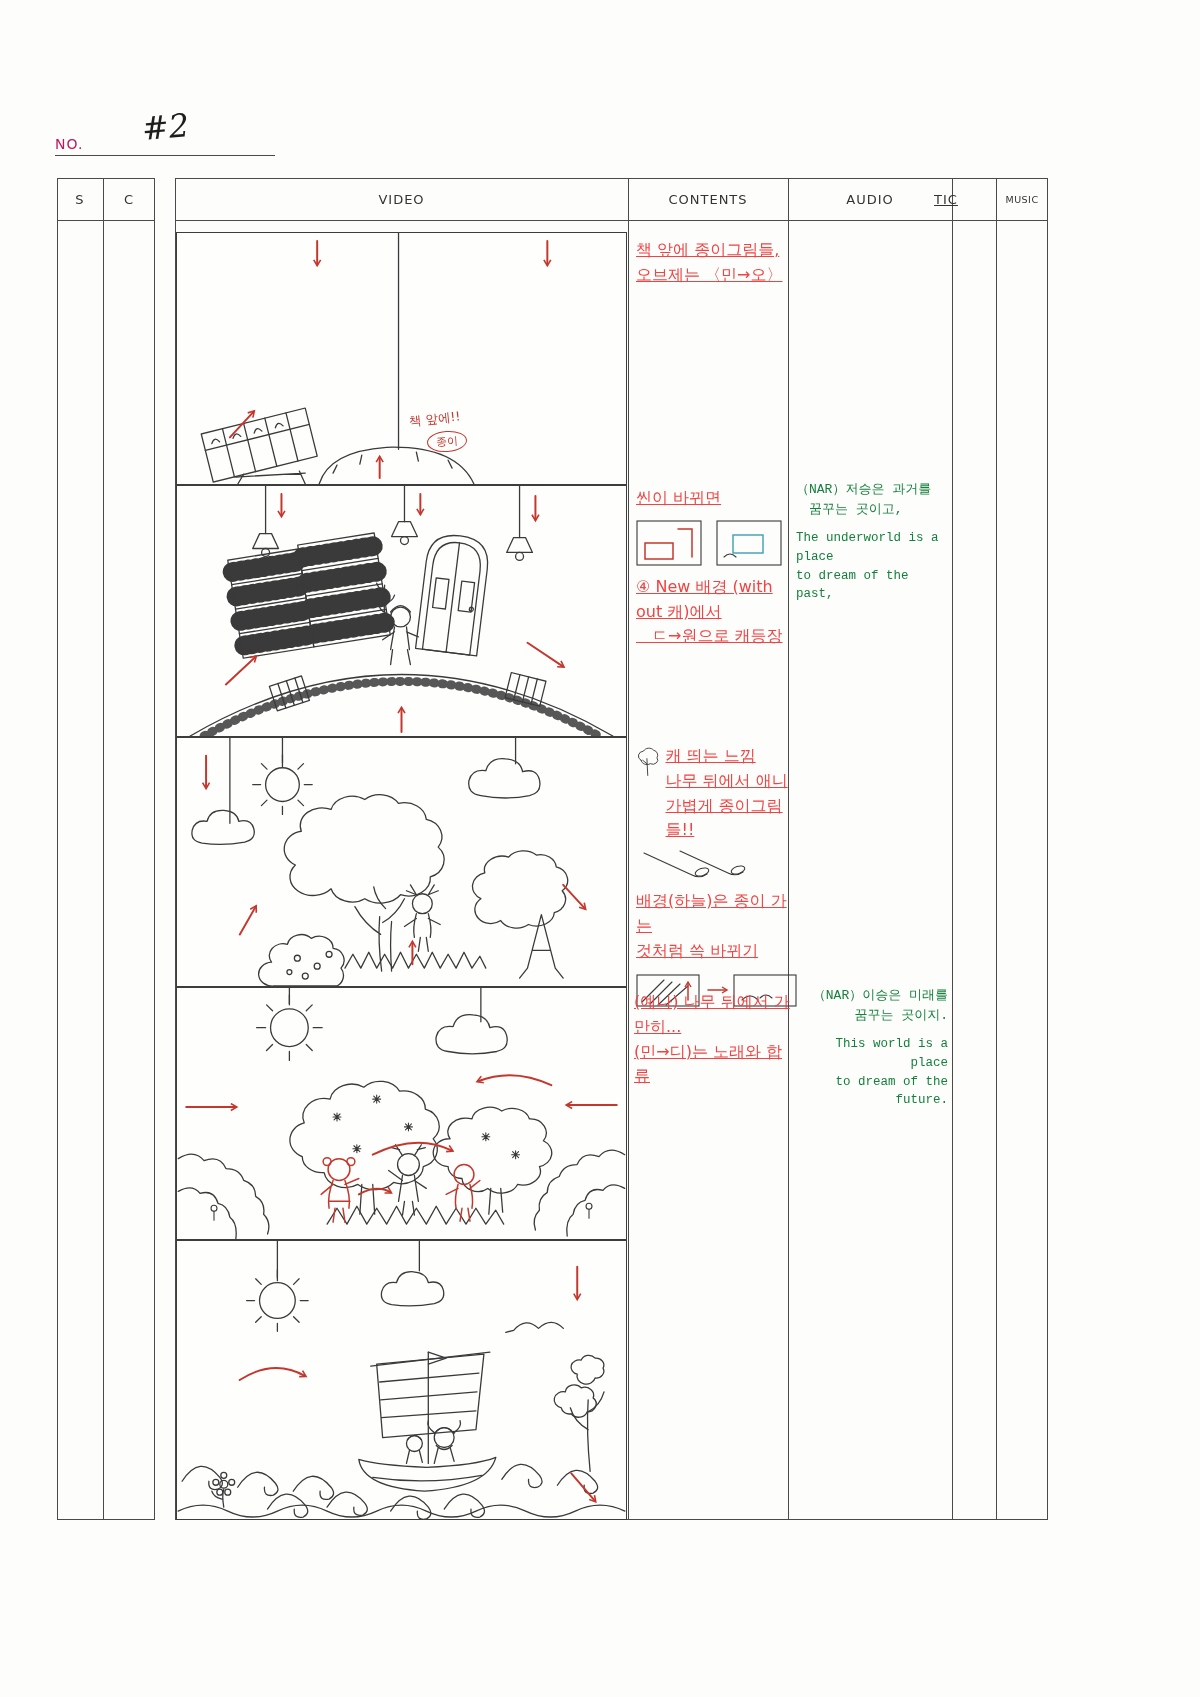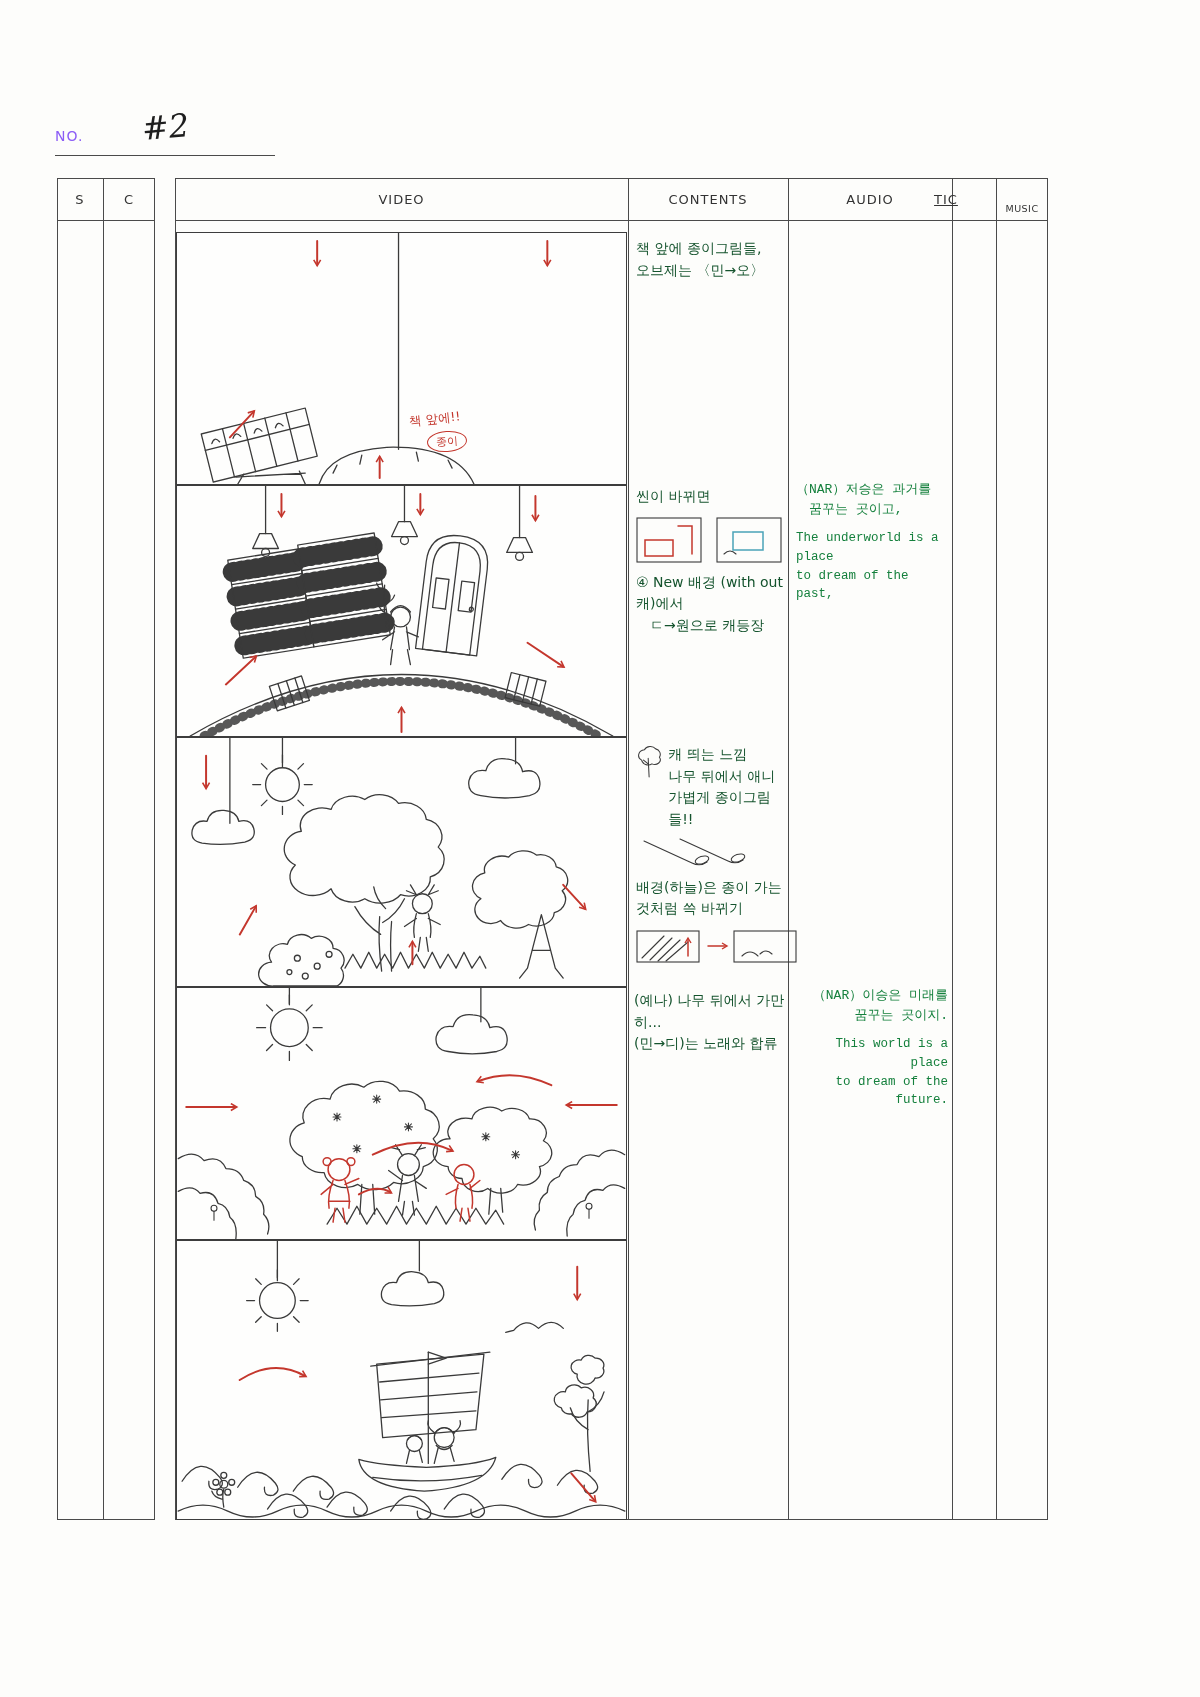--- a/index.html
+++ b/index.html
@@ -7,38 +7,38 @@
     position:relative;width:1200px;height:1697px;margin:0 auto;
     background:#fdfdfb;font-family:"DejaVu Sans","Liberation Sans",sans-serif;
     color:#222;overflow:hidden;
   }
   .box{position:absolute;border:1.2px solid #4a4a4a;box-sizing:border-box;background:transparent;}
   .vline{position:absolute;width:1.2px;background:#4a4a4a;}
   .hline{position:absolute;height:1.2px;background:#4a4a4a;}
   .hdr{position:absolute;display:flex;align-items:center;justify-content:center;
        font-size:13px;letter-spacing:1px;color:#333;}
   .hdr.small{font-size:9.5px;letter-spacing:.5px;}
-  .no-label{position:absolute;left:55px;top:128px;font-size:14px;letter-spacing:1px;color:#8b5cf6;text-align:center;}
+  .no-label{position:absolute;left:55px;top:136px;font-size:14px;letter-spacing:1px;color:#be185d;text-align:center;}
   .no-underline{position:absolute;left:55px;top:155px;width:220px;height:1.2px;background:#4a4a4a;}
   .no-value{position:absolute;left:142px;top:108px;font-size:32px;color:#1e1e1e;
             font-family:"DejaVu Serif","Liberation Serif",serif;font-style:italic;
             transform:rotate(-5deg);}
   .frame{position:absolute;left:176px;width:451px;border:1.3px solid #3d3d3d;
          box-sizing:border-box;background:#fefefd;}
   .frame svg{display:block;width:100%;height:100%;}
   .ink{stroke:#3a3a3a;fill:none;stroke-width:1.3;stroke-linecap:round;stroke-linejoin:round;}
   .ink2{stroke:#3a3a3a;fill:none;stroke-width:1.1;stroke-linecap:round;}
   .red{stroke:#c4372d;fill:none;stroke-width:2;stroke-linecap:round;}
   .redthin{stroke:#c4372d;fill:none;stroke-width:1.5;stroke-linecap:round;}
   .blue{stroke:#4aa3b8;fill:none;stroke-width:1.5;}
   .hand-red{position:absolute;color:#c4372d;font-size:12.5px;line-height:1.2;
             transform:rotate(-6deg);white-space:nowrap;}
   .hand-red-circle{position:absolute;color:#c4372d;font-size:11px;border:1.5px solid #c4372d;
             border-radius:50%;padding:2px 8px;transform:rotate(-4deg);}
-  .contents-block{position:absolute;width:152px;font-size:14px;line-height:1.55;color:#14532d;}
+  .contents-block{position:absolute;width:152px;font-size:16px;line-height:1.55;color:#ef4444;text-decoration:underline;}
   .contents-block .lines{white-space:pre-line;}
   .contents-title{margin-bottom:4px;}
   .mini{display:block;margin:6px 0;}
   .audio-block{position:absolute;width:152px;font-size:13px;line-height:1.5;color:#15803d;font-family:Liberation Mono, monospace;}
   .audio-kr{white-space:pre-line;margin-bottom:10px;}
   .audio-en{white-space:pre-line;font-size:12.5px;}
   .icon-row{display:flex;align-items:flex-start;gap:6px;}
 </style>
 </head>
 <body>
@@ -58,21 +58,21 @@
   <div class="box" style="left:175px;top:178px;width:873px;height:1342px;"></div>
   <div class="vline" style="left:628px;top:178px;height:1342px;"></div>
   <div class="vline" style="left:788px;top:178px;height:1342px;"></div>
   <div class="vline" style="left:952px;top:178px;height:1342px;"></div>
   <div class="vline" style="left:996px;top:178px;height:1342px;"></div>
   <div class="hline" style="left:175px;top:220px;width:873px;"></div>
   <div class="hdr" style="left:175px;top:178px;width:453px;height:42px;">VIDEO</div>
   <div class="hdr" style="left:628px;top:178px;width:160px;height:42px;">CONTENTS</div>
   <div class="hdr" style="left:788px;top:178px;width:164px;height:42px;">AUDIO</div>
   <div class="hdr" style="left:924px;top:178px;width:44px;height:42px;text-decoration:underline;">TIC</div>
-  <div class="hdr small" style="left:996px;top:178px;width:52px;height:42px;margin-top:9px;">MUSIC</div>
+  <div class="hdr small" style="left:996px;top:178px;width:52px;height:42px;">MUSIC</div>
 
   <div class="frame" style="top:232px;height:253px;">
     <svg viewBox="0 0 450 253">
       <defs>
         <marker id="ah1" markerWidth="9" markerHeight="9" refX="6" refY="4.5" orient="auto" markerUnits="userSpaceOnUse">
           <path d="M1 1 L7 4.5 L1 8" fill="none" stroke="#c4372d" stroke-width="1.6"></path>
         </marker>
       </defs>
       <g class="ink">
         <line x1="222" y1="0" x2="222" y2="218"></line>

